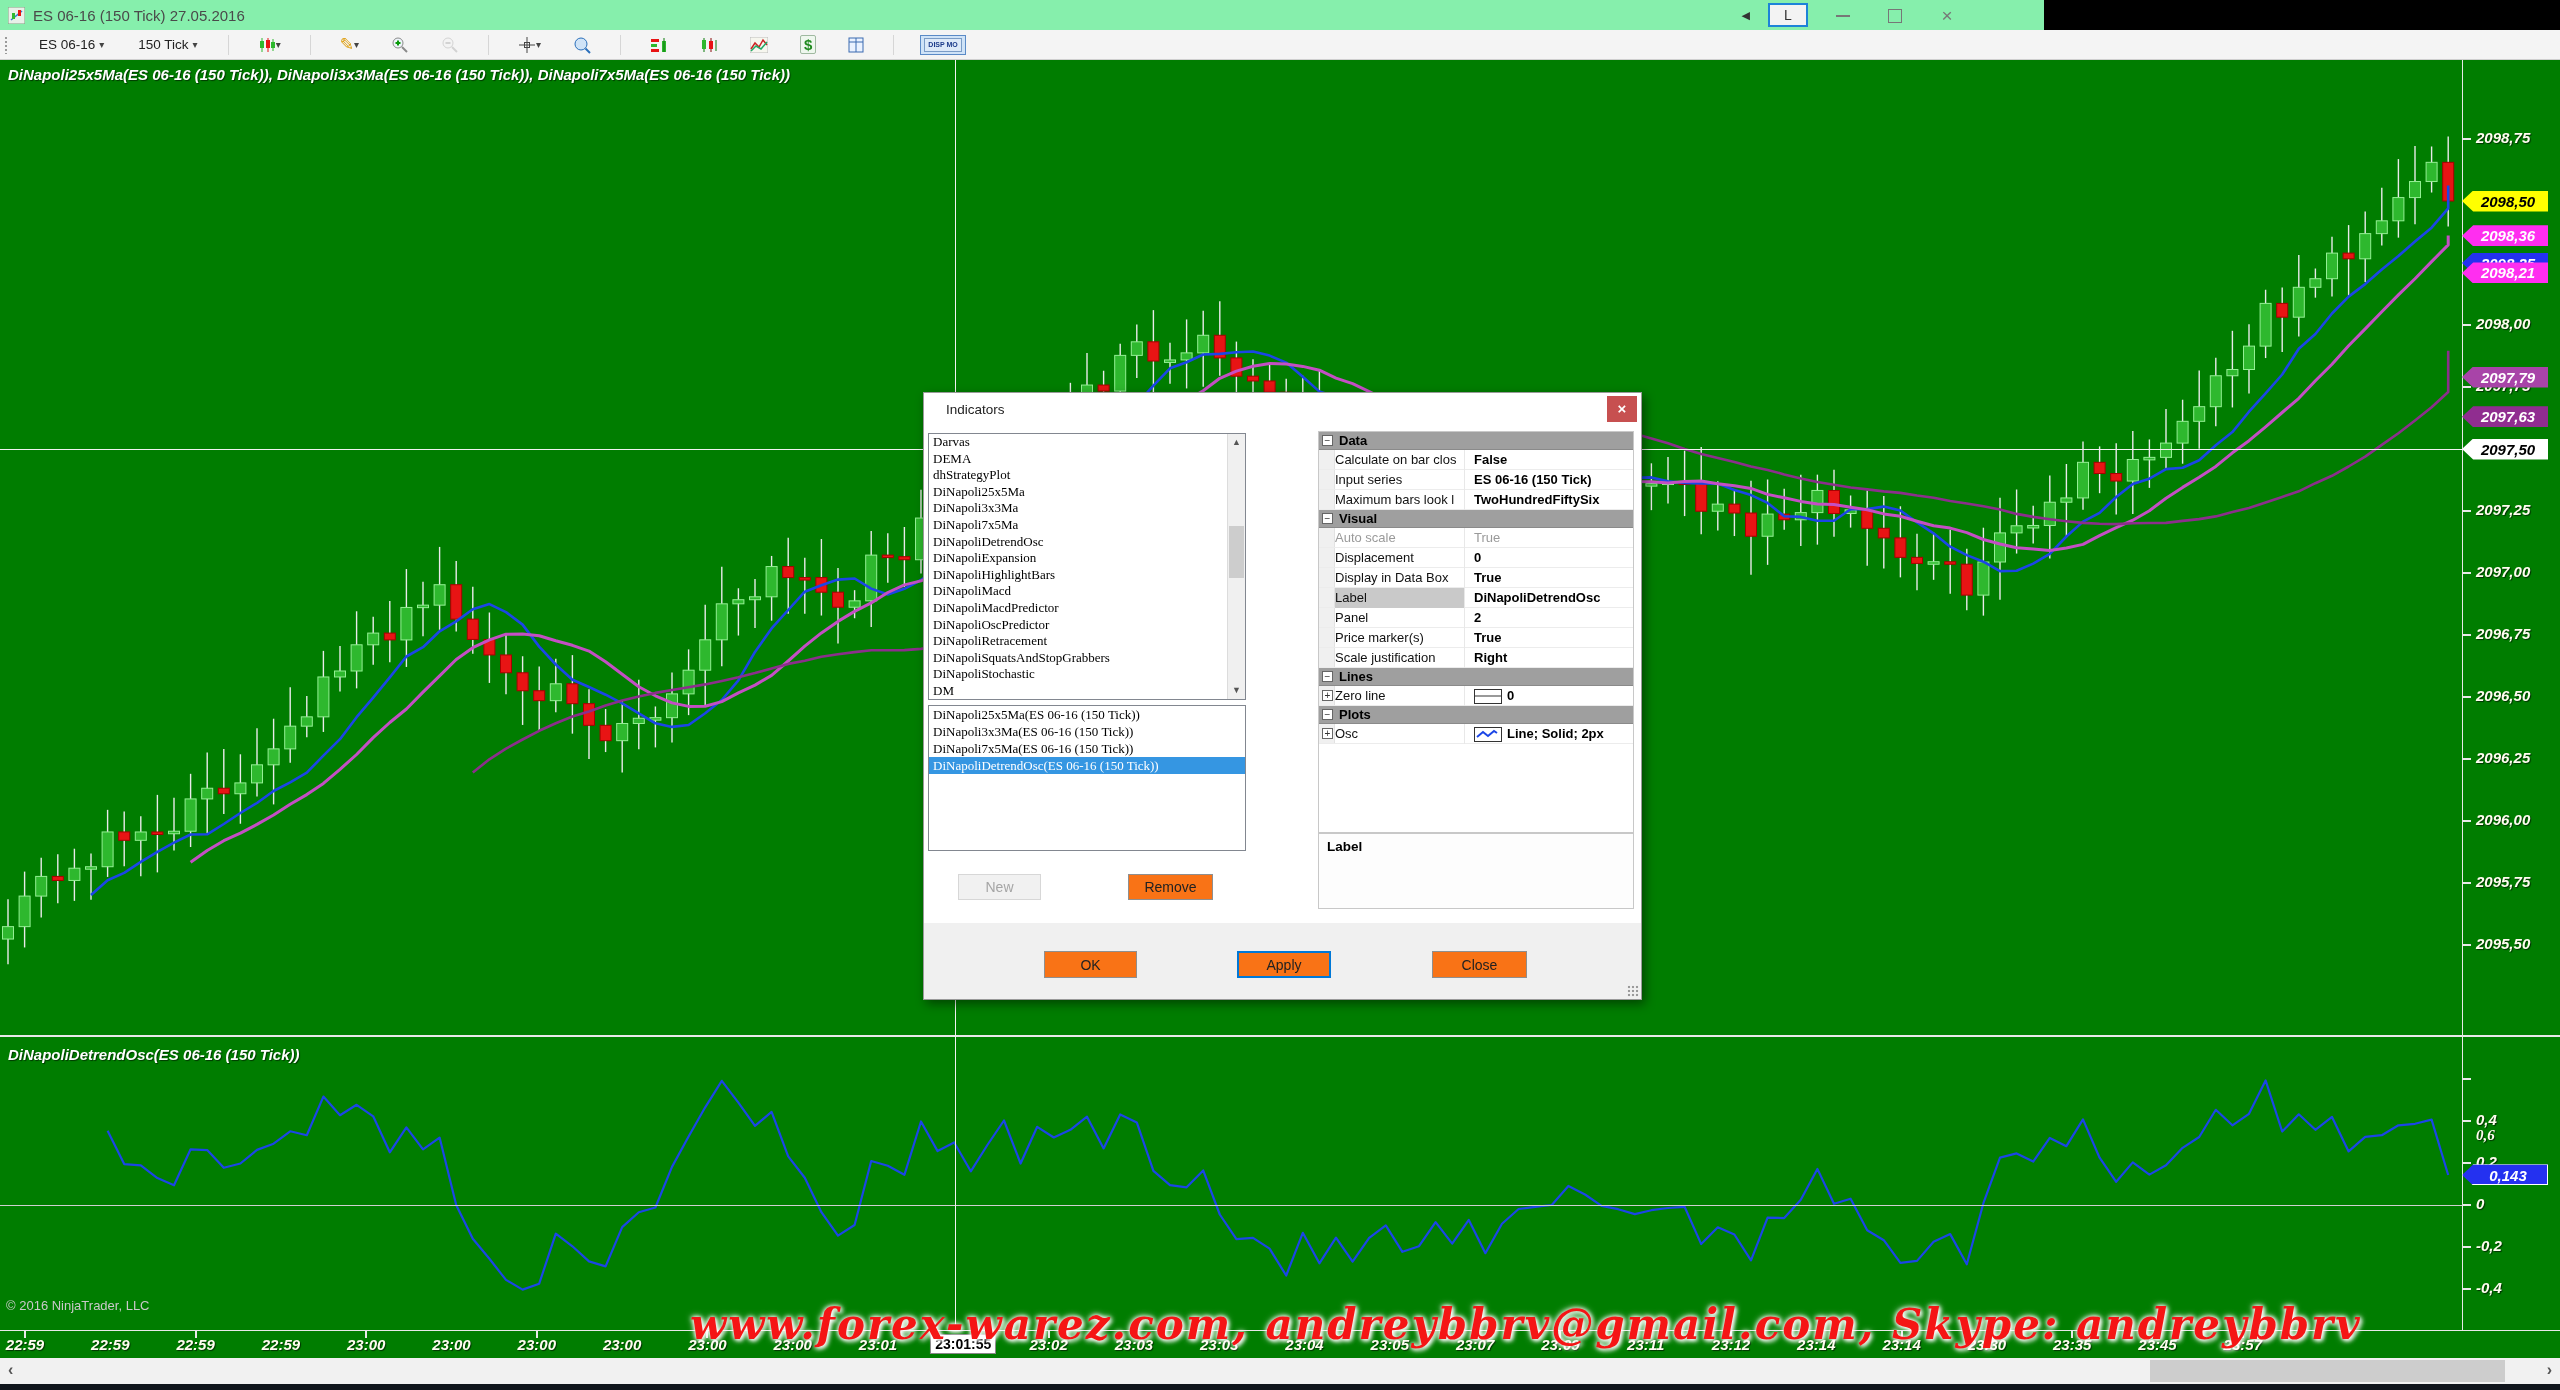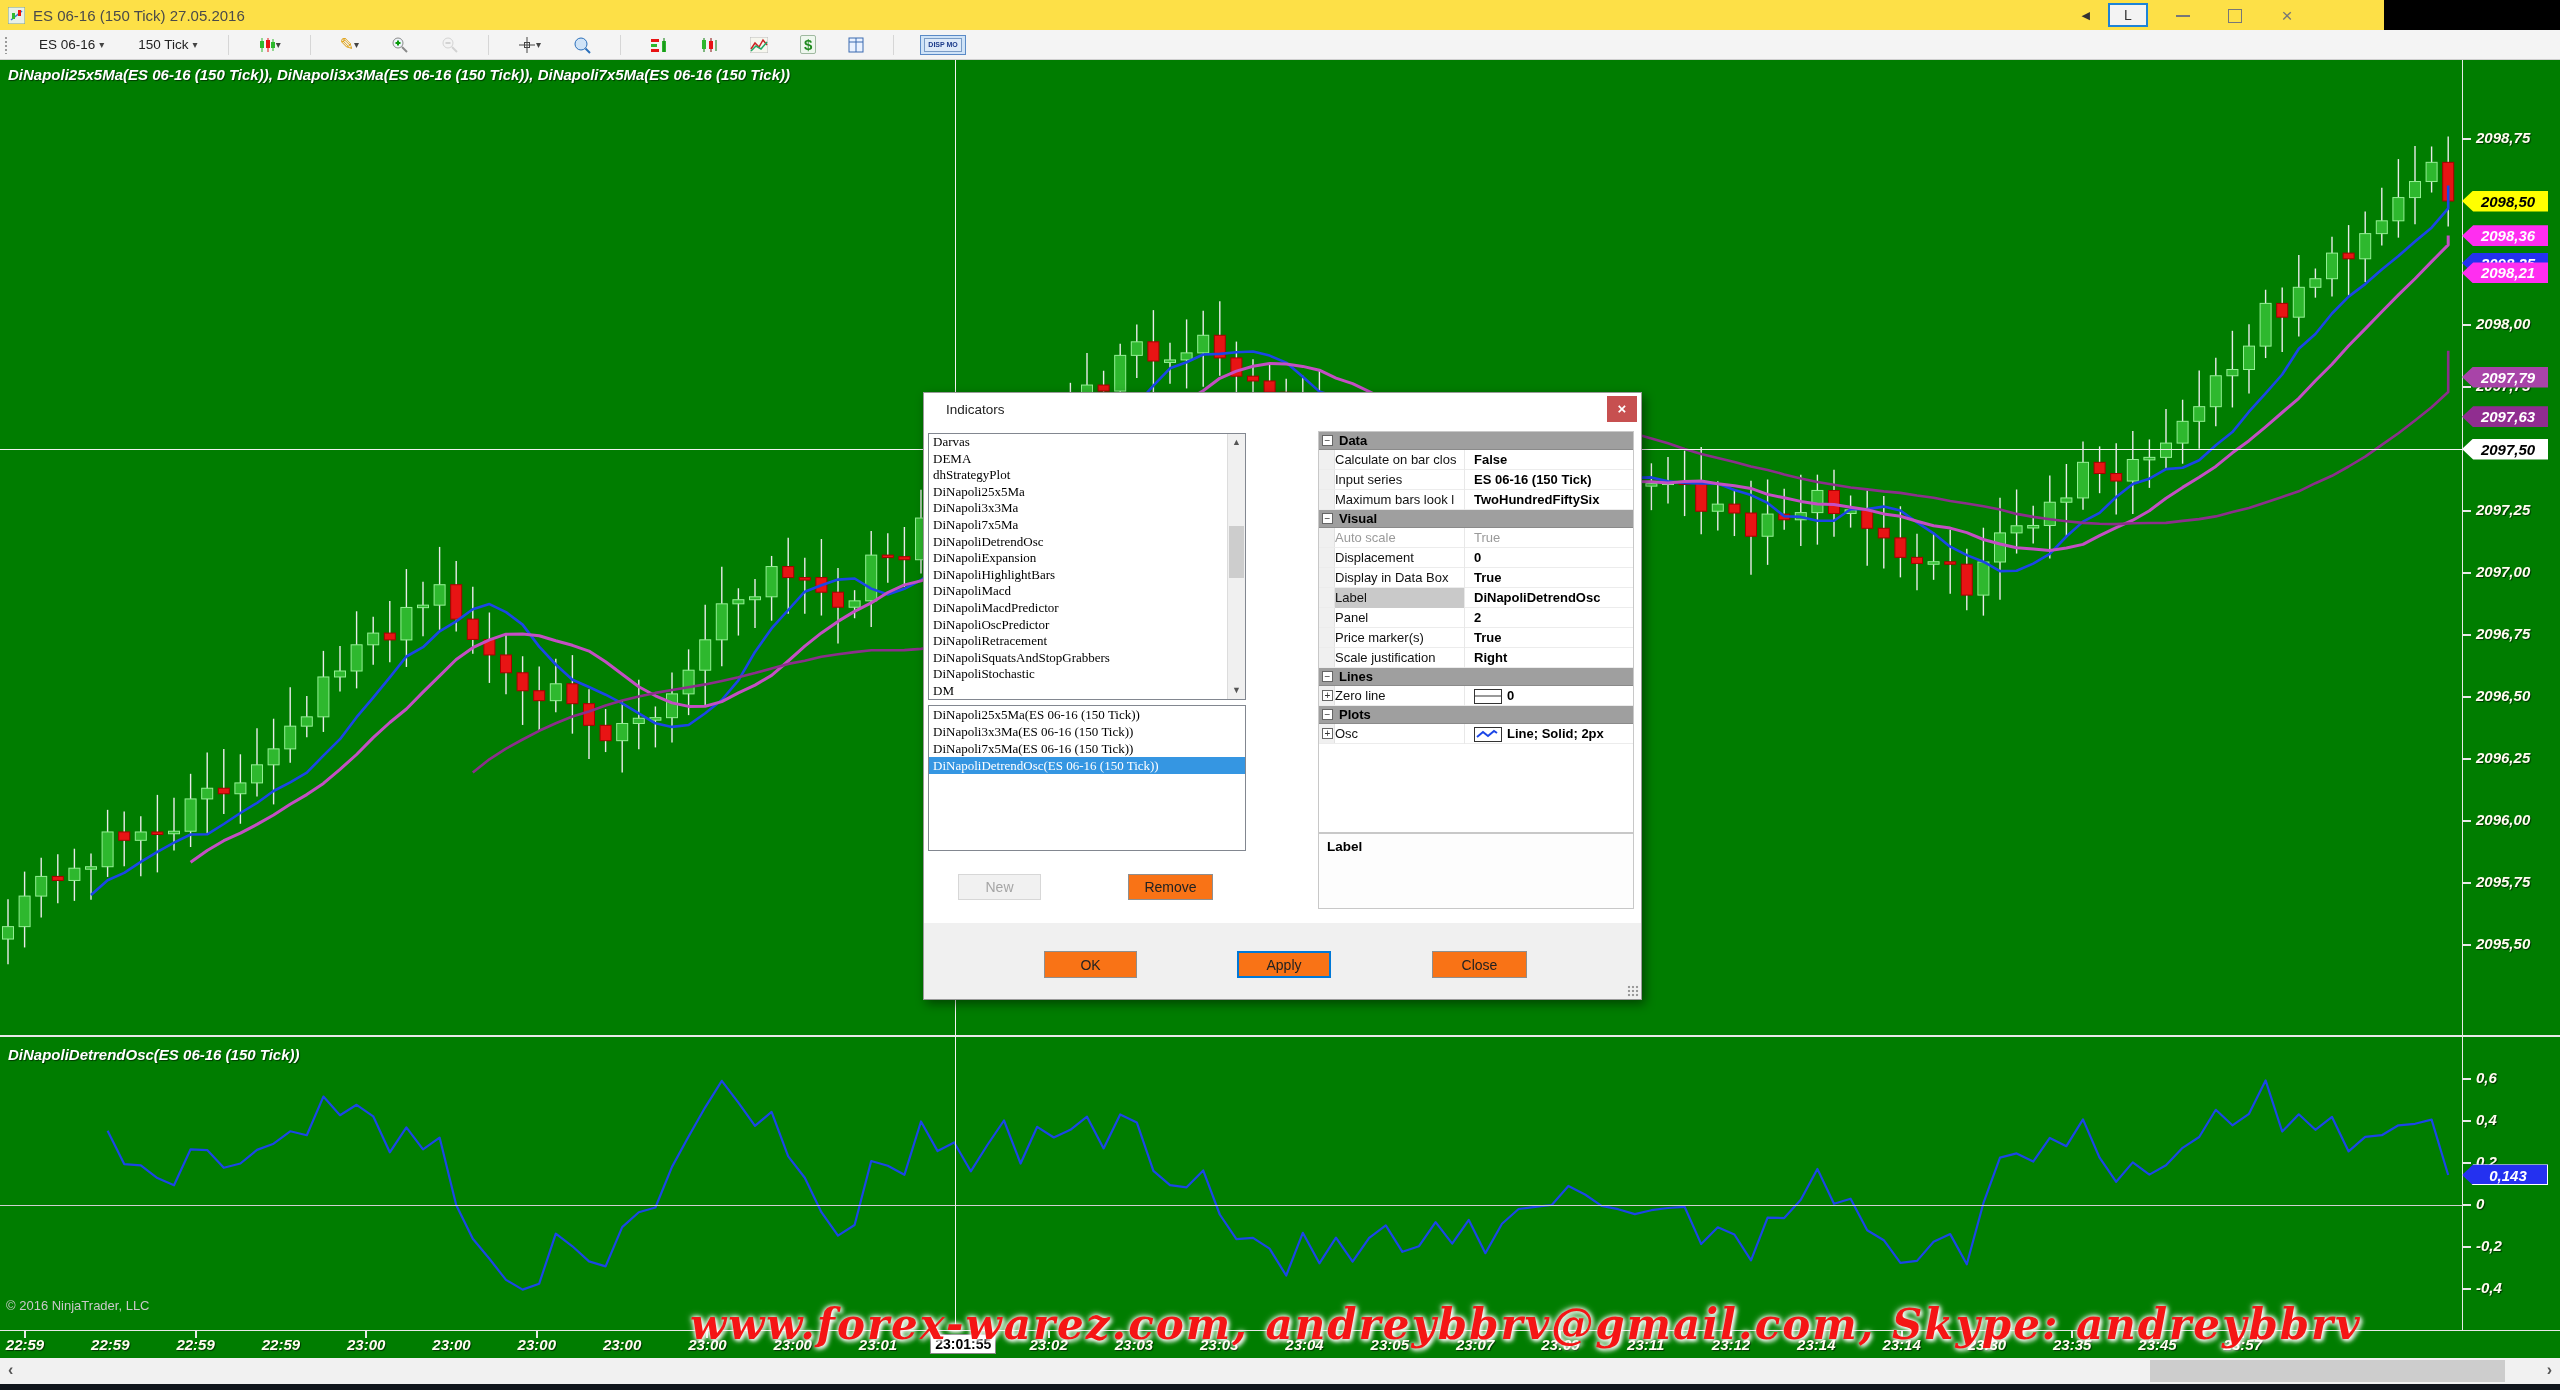--- a/index.html
+++ b/index.html
@@ -1,19 +1,19 @@
 <!DOCTYPE html>
 <html><head>
 <meta charset="utf-8">
 <style>
   html,body{margin:0;padding:0;background:#000;}
   #root{position:relative;width:2560px;height:1390px;overflow:hidden;
         font-family:"Liberation Sans",sans-serif;-webkit-font-smoothing:antialiased;}
   
-  .titlebar{position:absolute;left:0;top:0;width:2384px;height:30px;background:#fde047;
+  .titlebar{position:absolute;left:0;top:0;width:2044px;height:30px;background:#86efac;
             display:flex;align-items:center;z-index:30;}
   .appicon{margin:0 8px 0 8px;display:inline-flex;}
   .titletext{font-size:15px;color:#4a4a4a;}
   .caption{position:absolute;right:80px;top:0;height:30px;display:flex;align-items:center;gap:18px;}
   .linkarrow{color:#333;font-size:11px;}
   .lbtn{width:40px;height:24px;border:2px solid #1d83d8;background:#f3f3f3;color:#333;
         font-size:14px;font-family:inherit;cursor:pointer;padding:0;}
   .capbtn{border:none;background:transparent;width:34px;height:28px;cursor:pointer;position:relative;}
   .minbar{position:absolute;left:10px;top:14px;width:14px;height:2px;background:#777;}
   .maxbox{position:absolute;left:10px;top:8px;width:12px;height:12px;border:1.5px solid #777;}
@@ -443,21 +443,21 @@
       <div class="axis-label" style="left: 2476px; top: 687px;">2096,50</div>
       <div class="tickdash" style="left: 2462px; top: 758px; width: 9px; height: 2px;"></div>
       <div class="axis-label" style="left: 2476px; top: 749px;">2096,25</div>
       <div class="tickdash" style="left: 2462px; top: 820px; width: 9px; height: 2px;"></div>
       <div class="axis-label" style="left: 2476px; top: 811px;">2096,00</div>
       <div class="tickdash" style="left: 2462px; top: 882px; width: 9px; height: 2px;"></div>
       <div class="axis-label" style="left: 2476px; top: 873px;">2095,75</div>
       <div class="tickdash" style="left: 2462px; top: 944px; width: 9px; height: 2px;"></div>
       <div class="axis-label" style="left: 2476px; top: 935px;">2095,50</div>
       <div class="tickdash" style="left: 2462px; top: 1078px; width: 9px; height: 2px;"></div>
-      <div class="axis-label" style="left: 2476px; top: 1069px;">0,6</div>
+      <div class="axis-label" style="left: 2476px; top: 1127px; font-family: Liberation Serif, serif;">0,6</div>
       <div class="tickdash" style="left: 2462px; top: 1120px; width: 9px; height: 2px;"></div>
       <div class="axis-label" style="left: 2476px; top: 1111px;">0,4</div>
       <div class="tickdash" style="left: 2462px; top: 1162px; width: 9px; height: 2px;"></div>
       <div class="axis-label" style="left: 2476px; top: 1153px;">0,2</div>
       <div class="tickdash" style="left: 2462px; top: 1204px; width: 9px; height: 2px;"></div>
       <div class="axis-label" style="left: 2476px; top: 1195px;">0</div>
       <div class="tickdash" style="left: 2462px; top: 1246px; width: 9px; height: 2px;"></div>
       <div class="axis-label" style="left: 2476px; top: 1237px;">-0,2</div>
       <div class="tickdash" style="left: 2462px; top: 1288px; width: 9px; height: 2px;"></div>
       <div class="axis-label" style="left: 2476px; top: 1279px;">-0,4</div>

